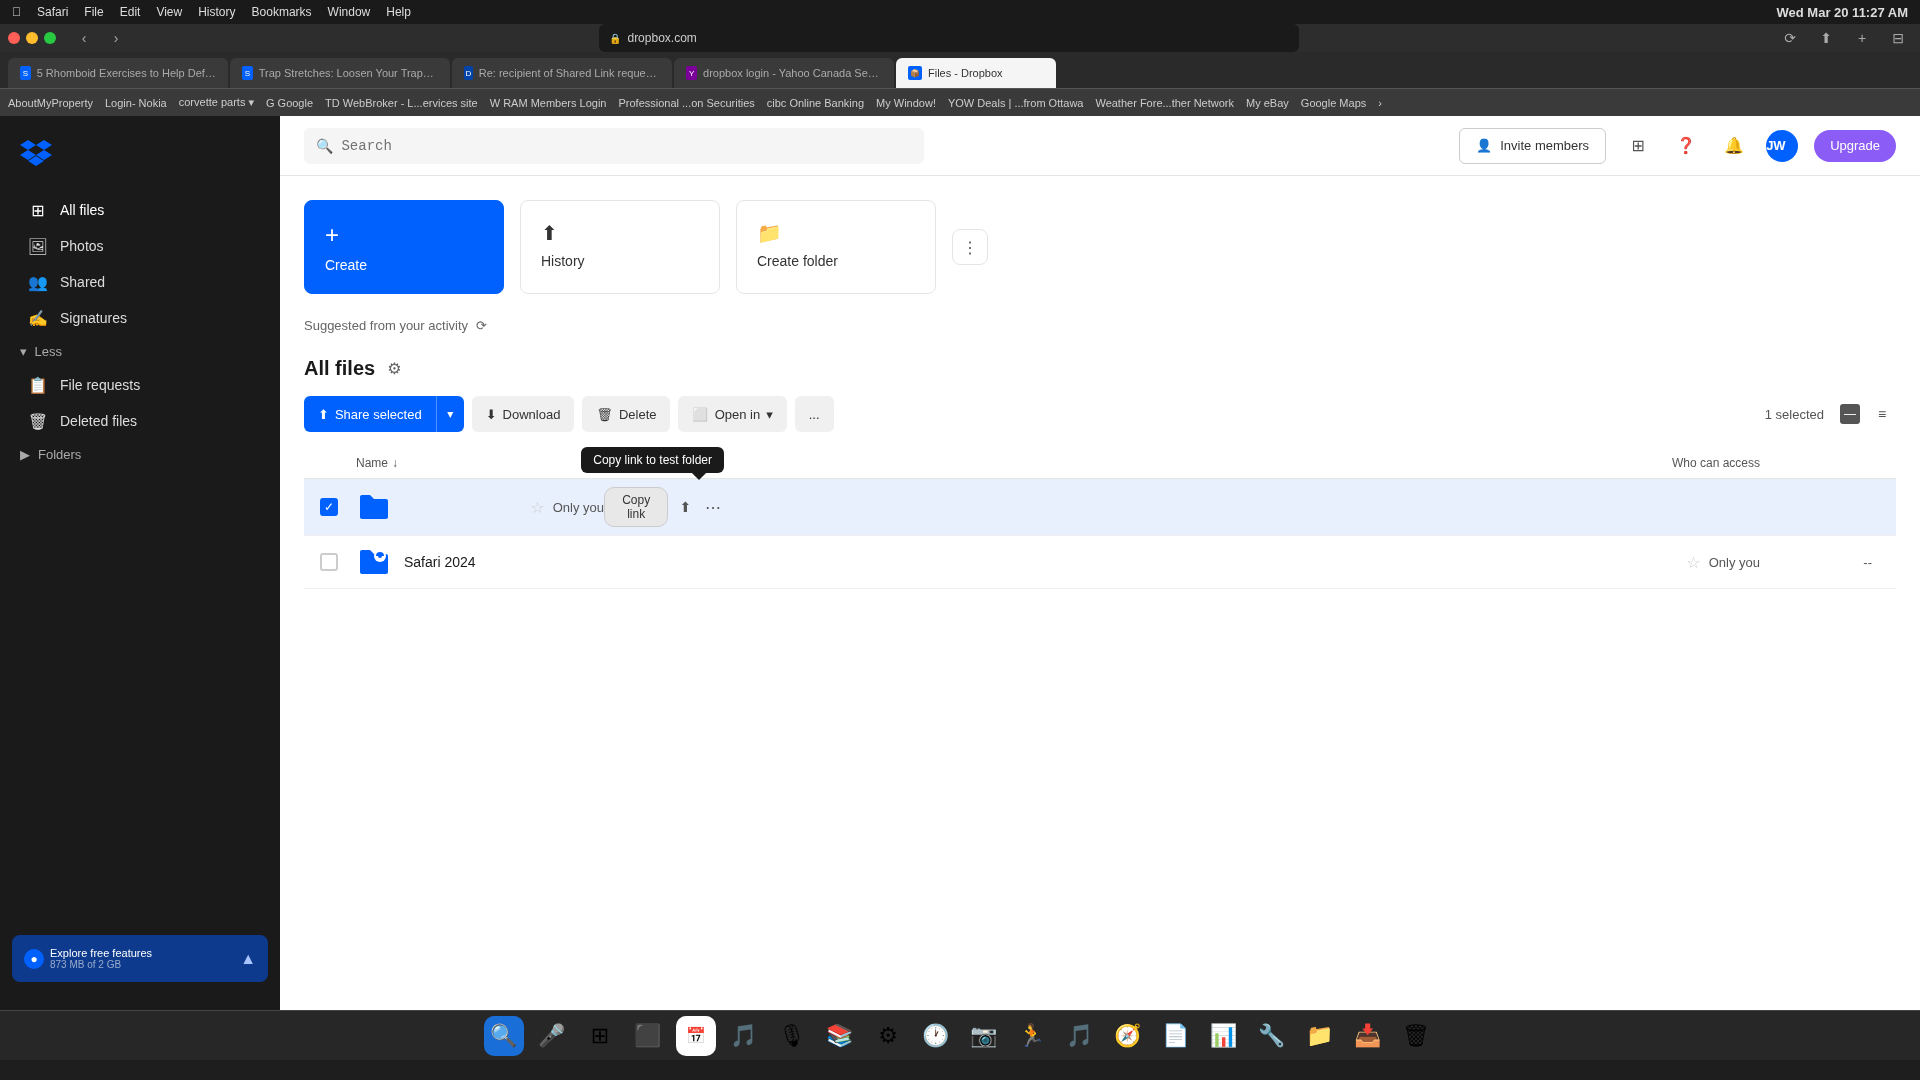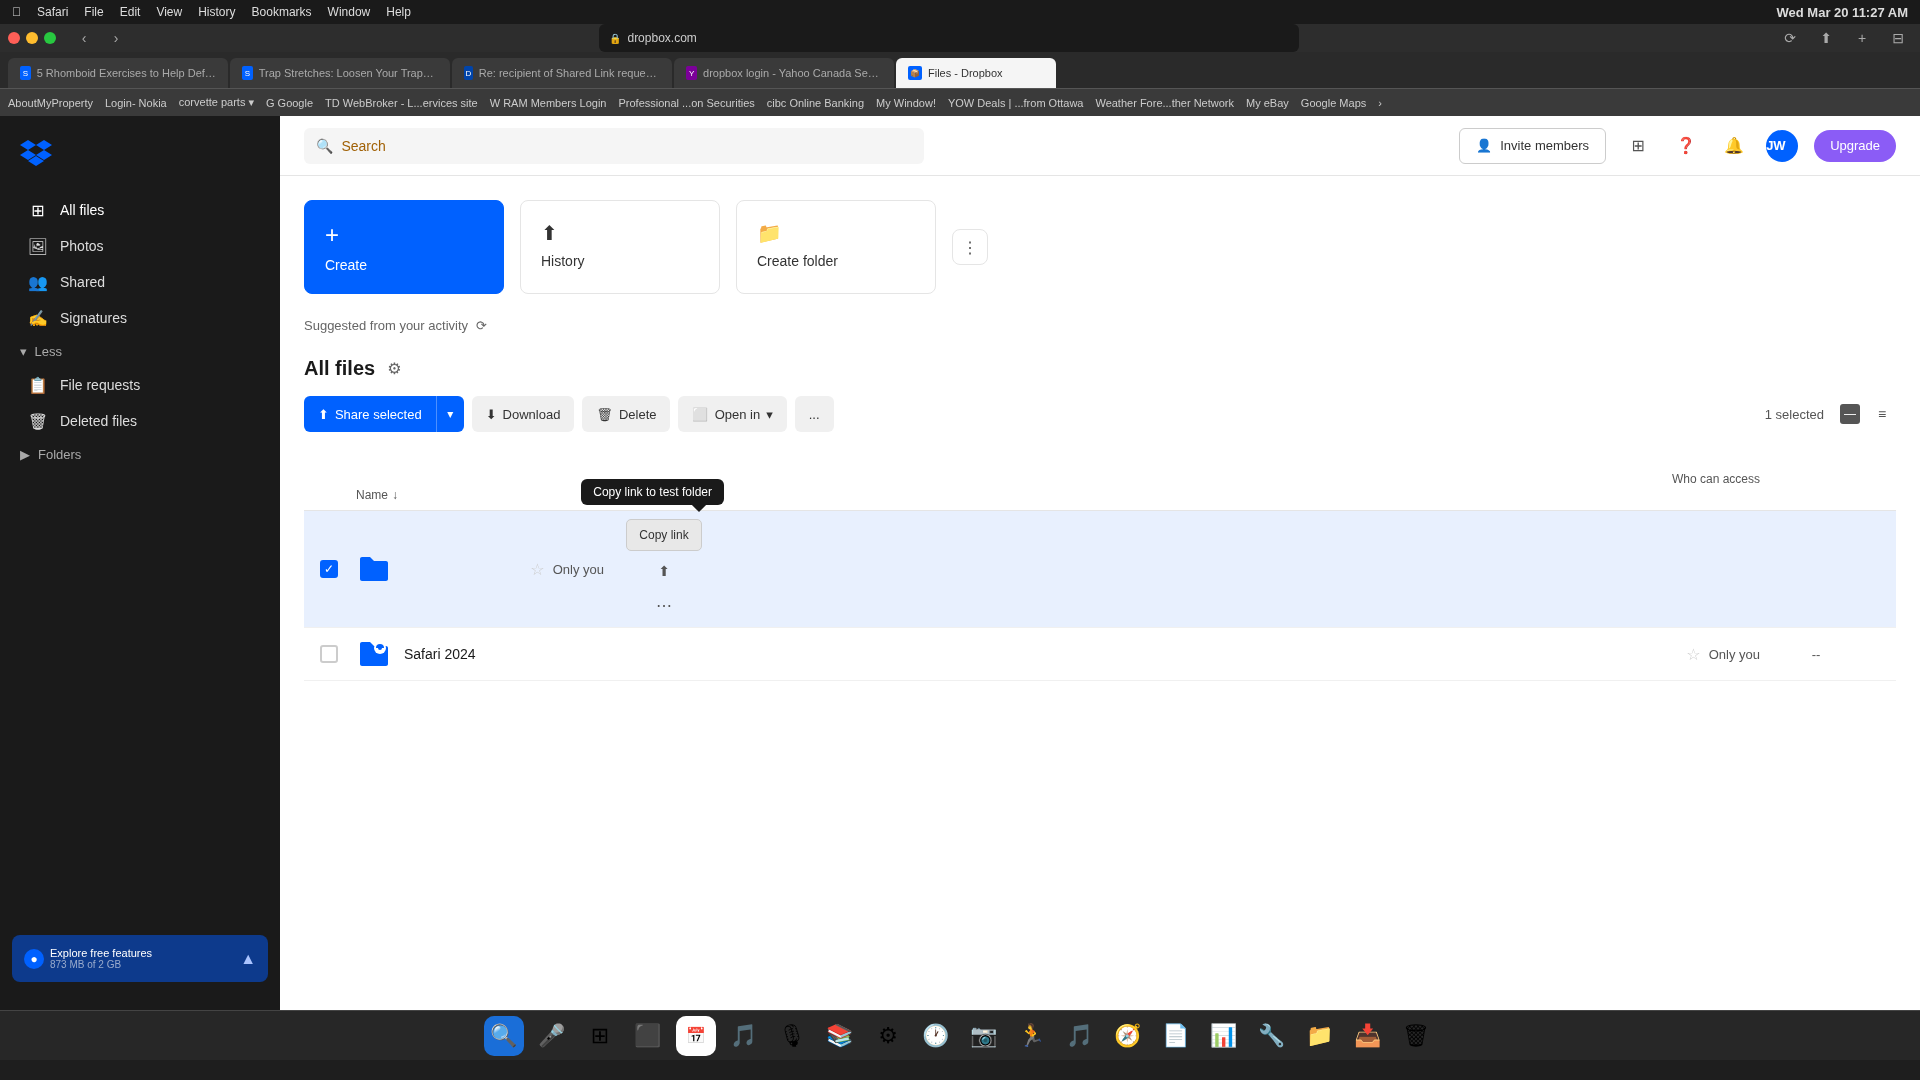--- a/index.html
+++ b/index.html
@@ -80,33 +80,33 @@
     .toolbar-spacer { flex: 1; }
     .selected-info { display: flex; align-items: center; gap: 16px; font-size: 13px; color: #555; }
     .selected-badge { width: 20px; height: 20px; background: #555; border-radius: 3px; display: flex; align-items: center; justify-content: center; color: white; font-size: 12px; }
     .view-toggle { display: flex; gap: 4px; }
     .view-btn { width: 28px; height: 28px; border: none; background: none; cursor: pointer; display: flex; align-items: center; justify-content: center; color: #555; font-size: 14px; }
 
     
     .file-table { width: 100%; }
     .table-header { display: flex; align-items: center; padding: 8px 16px; border-bottom: 1px solid #e5e5e5; font-size: 12px; color: #555; font-weight: 500; }
     .col-check { width: 36px; }
-    .col-name { flex: 1; display: flex; align-items: center; gap: 4px; cursor: pointer; margin-top: 32px; }
+    .col-name { flex: 1; display: flex; align-items: center; gap: 4px; cursor: pointer; }
     .col-access { width: 200px; text-align: right; }
     .col-actions { width: 120px; }
 
     .file-row { display: flex; align-items: center; padding: 8px 16px; border-bottom: 1px solid #f0f0f0; cursor: pointer; position: relative; }
     .file-row.selected { background: #e8f0fe; }
     .file-icon { width: 36px; height: 36px; display: flex; align-items: center; justify-content: center; margin-right: 12px; }
     .file-name { font-size: 14px; color: #1a1a1a; font-weight: 500; }
     .file-access { width: 200px; text-align: right; font-size: 13px; color: #555; display: flex; align-items: center; justify-content: flex-end; gap: 8px; }
     .star-btn { color: #ccc; cursor: pointer; font-size: 16px; }
     .access-text { font-size: 13px; color: #555; }
-    .file-row-actions { width: 120px; display: flex; align-items: center; justify-content: flex-end; gap: 6px; flex-direction: column; }
-    .copy-link-btn { height: 32px; padding: 0 12px; background: #e8e8e8; border: 1px solid #ccc; border-radius: 5px; font-size: 12px; font-weight: 500; cursor: pointer; color: #333; }
+    .file-row-actions { width: 120px; display: flex; align-items: center; justify-content: flex-end; gap: 6px; }
+    .copy-link-btn { height: 40px; padding: 0 12px; background: #e8e8e8; border: 1px solid #ccc; border-radius: 10px; font-size: 12px; font-weight: 500; cursor: pointer; color: #333; }
     .share-file-btn { width: 28px; height: 28px; border: none; background: none; cursor: pointer; color: #555; font-size: 14px; }
     .more-file-btn { width: 28px; height: 28px; border: none; background: none; cursor: pointer; color: #555; font-size: 16px; }
     .tooltip { position: absolute; top: -40px; right: 0; background: #1a1a1a; color: white; font-size: 12px; padding: 6px 12px; border-radius: 6px; white-space: nowrap; z-index: 100; }
     .tooltip::after { content: ''; position: absolute; bottom: -5px; right: 20px; width: 10px; height: 10px; background: #1a1a1a; transform: rotate(45deg); }
 
     
     .checkbox { width: 18px; height: 18px; border: 2px solid #ccc; border-radius: 3px; display: flex; align-items: center; justify-content: center; cursor: pointer; }
     .checkbox.checked { background: #0061ff; border-color: #0061ff; color: white; font-size: 12px; }
 
     
@@ -263,21 +263,21 @@
         <span style="color:#aac4ff;">▲</span>
       </div>
     </div>
   </div>
 
   <div class="main-content">
 
     <div class="content-header">
       <div class="search-bar">
         <span>🔍</span>
-        <span style="color:#a16207;">Search</span>
+        <span style="color:#737373;font-family:Liberation Mono, monospace;">Search</span>
       </div>
       <div class="header-actions">
         <button class="invite-btn">
           <span>👤</span>
           <span>Invite members</span>
         </button>
         <div class="icon-btn">⊞</div>
         <div class="icon-btn">❓</div>
         <div class="icon-btn">🔔</div>
         <div class="avatar">

